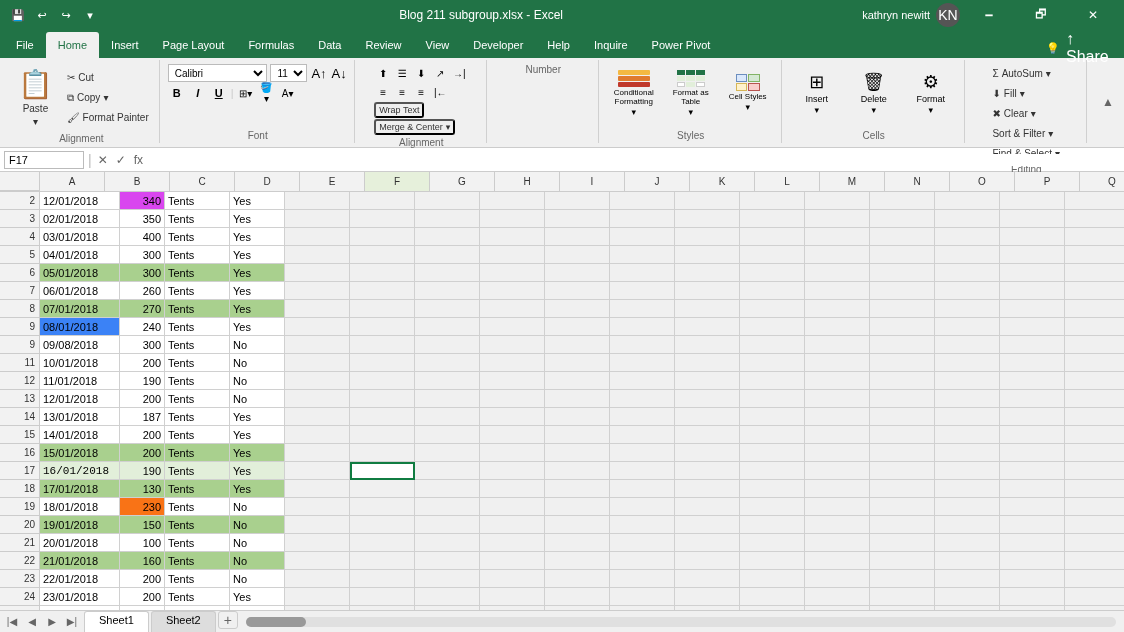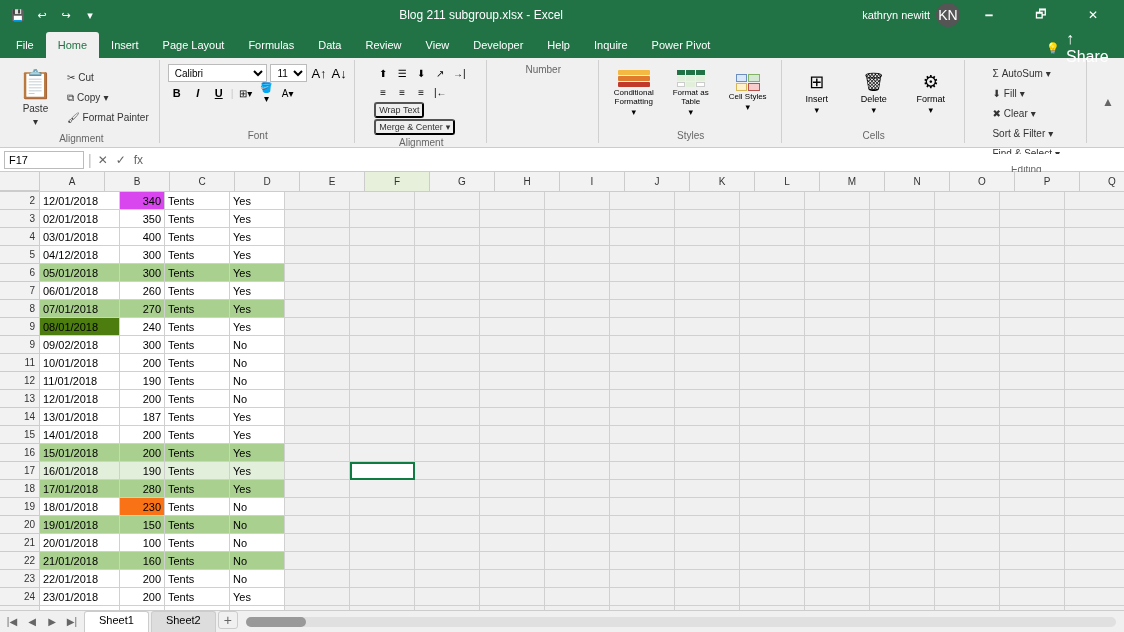--- a/index.html
+++ b/index.html
@@ -507,21 +507,21 @@
         <div class="cell" style="width: 65px; min-width: 65px; justify-content: flex-start;"></div>
         <div class="cell" style="width: 65px; min-width: 65px; justify-content: flex-start;"></div>
         <div class="cell" style="width: 65px; min-width: 65px; justify-content: flex-start;"></div>
         <div class="cell" style="width: 65px; min-width: 65px; justify-content: flex-start;"></div>
         <div class="cell" style="width: 65px; min-width: 65px; justify-content: flex-start;"></div>
         <div class="cell" style="width: 65px; min-width: 65px; justify-content: flex-start;"></div>
         <div class="cell" style="width: 65px; min-width: 65px; justify-content: flex-start;"></div>
       </div>
       <div class="grid-row">
         <div class="row-num">5</div>
-        <div class="cell" style="width: 80px; min-width: 80px; justify-content: flex-start; background: white;">04/12/2018</div>
+        <div class="cell" style="width: 80px; min-width: 80px; justify-content: flex-start; background: white;">04/01/2018</div>
         <div class="cell" style="width: 45px; min-width: 45px; justify-content: flex-end; background: white;">300</div>
         <div class="cell" style="width: 65px; min-width: 65px; justify-content: flex-start; background: white;">Tents</div>
         <div class="cell" style="width: 55px; min-width: 55px; justify-content: flex-start; background: white;">Yes</div>
         <div class="cell" style="width: 65px; min-width: 65px; justify-content: flex-start;"></div>
         <div class="cell" style="width: 65px; min-width: 65px; justify-content: flex-start;"></div>
         <div class="cell" style="width: 65px; min-width: 65px; justify-content: flex-start;"></div>
         <div class="cell" style="width: 65px; min-width: 65px; justify-content: flex-start;"></div>
         <div class="cell" style="width: 65px; min-width: 65px; justify-content: flex-start;"></div>
         <div class="cell" style="width: 65px; min-width: 65px; justify-content: flex-start;"></div>
         <div class="cell" style="width: 65px; min-width: 65px; justify-content: flex-start;"></div>
@@ -587,41 +587,41 @@
         <div class="cell" style="width: 65px; min-width: 65px; justify-content: flex-start;"></div>
         <div class="cell" style="width: 65px; min-width: 65px; justify-content: flex-start;"></div>
         <div class="cell" style="width: 65px; min-width: 65px; justify-content: flex-start;"></div>
         <div class="cell" style="width: 65px; min-width: 65px; justify-content: flex-start;"></div>
         <div class="cell" style="width: 65px; min-width: 65px; justify-content: flex-start;"></div>
         <div class="cell" style="width: 65px; min-width: 65px; justify-content: flex-start;"></div>
         <div class="cell" style="width: 65px; min-width: 65px; justify-content: flex-start;"></div>
       </div>
       <div class="grid-row">
         <div class="row-num">9</div>
-        <div class="cell" style="width: 80px; min-width: 80px; justify-content: flex-start; background: #4d7c0f;">08/01/2018</div>
+        <div class="cell" style="width: 80px; min-width: 80px; justify-content: flex-start; background: #3b82f6;">08/01/2018</div>
         <div class="cell" style="width: 45px; min-width: 45px; justify-content: flex-end; background: white;">240</div>
         <div class="cell" style="width: 65px; min-width: 65px; justify-content: flex-start; background: white;">Tents</div>
         <div class="cell" style="width: 55px; min-width: 55px; justify-content: flex-start; background: white;">Yes</div>
         <div class="cell" style="width: 65px; min-width: 65px; justify-content: flex-start;"></div>
         <div class="cell" style="width: 65px; min-width: 65px; justify-content: flex-start;"></div>
         <div class="cell" style="width: 65px; min-width: 65px; justify-content: flex-start;"></div>
         <div class="cell" style="width: 65px; min-width: 65px; justify-content: flex-start;"></div>
         <div class="cell" style="width: 65px; min-width: 65px; justify-content: flex-start;"></div>
         <div class="cell" style="width: 65px; min-width: 65px; justify-content: flex-start;"></div>
         <div class="cell" style="width: 65px; min-width: 65px; justify-content: flex-start;"></div>
         <div class="cell" style="width: 65px; min-width: 65px; justify-content: flex-start;"></div>
         <div class="cell" style="width: 65px; min-width: 65px; justify-content: flex-start;"></div>
         <div class="cell" style="width: 65px; min-width: 65px; justify-content: flex-start;"></div>
         <div class="cell" style="width: 65px; min-width: 65px; justify-content: flex-start;"></div>
         <div class="cell" style="width: 65px; min-width: 65px; justify-content: flex-start;"></div>
         <div class="cell" style="width: 65px; min-width: 65px; justify-content: flex-start;"></div>
       </div>
       <div class="grid-row">
         <div class="row-num">9</div>
-        <div class="cell" style="width: 80px; min-width: 80px; justify-content: flex-start; background: white;">09/02/2018</div>
+        <div class="cell" style="width: 80px; min-width: 80px; justify-content: flex-start; background: white;">09/08/2018</div>
         <div class="cell" style="width: 45px; min-width: 45px; justify-content: flex-end; background: white;">300</div>
         <div class="cell" style="width: 65px; min-width: 65px; justify-content: flex-start; background: white;">Tents</div>
         <div class="cell" style="width: 55px; min-width: 55px; justify-content: flex-start; background: white;">No</div>
         <div class="cell" style="width: 65px; min-width: 65px; justify-content: flex-start;"></div>
         <div class="cell" style="width: 65px; min-width: 65px; justify-content: flex-start;"></div>
         <div class="cell" style="width: 65px; min-width: 65px; justify-content: flex-start;"></div>
         <div class="cell" style="width: 65px; min-width: 65px; justify-content: flex-start;"></div>
         <div class="cell" style="width: 65px; min-width: 65px; justify-content: flex-start;"></div>
         <div class="cell" style="width: 65px; min-width: 65px; justify-content: flex-start;"></div>
         <div class="cell" style="width: 65px; min-width: 65px; justify-content: flex-start;"></div>
@@ -747,42 +747,42 @@
         <div class="cell" style="width: 65px; min-width: 65px; justify-content: flex-start;"></div>
         <div class="cell" style="width: 65px; min-width: 65px; justify-content: flex-start;"></div>
         <div class="cell" style="width: 65px; min-width: 65px; justify-content: flex-start;"></div>
         <div class="cell" style="width: 65px; min-width: 65px; justify-content: flex-start;"></div>
         <div class="cell" style="width: 65px; min-width: 65px; justify-content: flex-start;"></div>
         <div class="cell" style="width: 65px; min-width: 65px; justify-content: flex-start;"></div>
         <div class="cell" style="width: 65px; min-width: 65px; justify-content: flex-start;"></div>
       </div>
       <div class="grid-row">
         <div class="row-num">17</div>
-        <div class="cell" style="width: 80px; min-width: 80px; justify-content: flex-start; background: rgb(226, 239, 218);">16/01/2018</div>
+        <div class="cell" style="width: 80px; min-width: 80px; justify-content: flex-start; background: rgb(226, 239, 218); font-family: Liberation Mono, monospace;">16/01/2018</div>
         <div class="cell" style="width: 45px; min-width: 45px; justify-content: flex-end; background: rgb(226, 239, 218);">190</div>
         <div class="cell" style="width: 65px; min-width: 65px; justify-content: flex-start; background: rgb(226, 239, 218);">Tents</div>
         <div class="cell" style="width: 55px; min-width: 55px; justify-content: flex-start; background: rgb(226, 239, 218);">Yes</div>
         <div class="cell" style="width: 65px; min-width: 65px; justify-content: flex-start;"></div>
         <div class="cell" style="width: 65px; min-width: 65px; justify-content: flex-start; border: 2px solid rgb(16, 124, 65); background: white;"></div>
         <div class="cell" style="width: 65px; min-width: 65px; justify-content: flex-start;"></div>
         <div class="cell" style="width: 65px; min-width: 65px; justify-content: flex-start;"></div>
         <div class="cell" style="width: 65px; min-width: 65px; justify-content: flex-start;"></div>
         <div class="cell" style="width: 65px; min-width: 65px; justify-content: flex-start;"></div>
         <div class="cell" style="width: 65px; min-width: 65px; justify-content: flex-start;"></div>
         <div class="cell" style="width: 65px; min-width: 65px; justify-content: flex-start;"></div>
         <div class="cell" style="width: 65px; min-width: 65px; justify-content: flex-start;"></div>
         <div class="cell" style="width: 65px; min-width: 65px; justify-content: flex-start;"></div>
         <div class="cell" style="width: 65px; min-width: 65px; justify-content: flex-start;"></div>
         <div class="cell" style="width: 65px; min-width: 65px; justify-content: flex-start;"></div>
         <div class="cell" style="width: 65px; min-width: 65px; justify-content: flex-start;"></div>
       </div>
       <div class="grid-row">
         <div class="row-num">18</div>
         <div class="cell" style="width: 80px; min-width: 80px; justify-content: flex-start; background: rgb(169, 208, 142);">17/01/2018</div>
-        <div class="cell" style="width: 45px; min-width: 45px; justify-content: flex-end; background: rgb(169, 208, 142);">280</div>
+        <div class="cell" style="width: 45px; min-width: 45px; justify-content: flex-end; background: rgb(169, 208, 142);">130</div>
         <div class="cell" style="width: 65px; min-width: 65px; justify-content: flex-start; background: rgb(169, 208, 142);">Tents</div>
         <div class="cell" style="width: 55px; min-width: 55px; justify-content: flex-start; background: rgb(169, 208, 142);">Yes</div>
         <div class="cell" style="width: 65px; min-width: 65px; justify-content: flex-start;"></div>
         <div class="cell" style="width: 65px; min-width: 65px; justify-content: flex-start;"></div>
         <div class="cell" style="width: 65px; min-width: 65px; justify-content: flex-start;"></div>
         <div class="cell" style="width: 65px; min-width: 65px; justify-content: flex-start;"></div>
         <div class="cell" style="width: 65px; min-width: 65px; justify-content: flex-start;"></div>
         <div class="cell" style="width: 65px; min-width: 65px; justify-content: flex-start;"></div>
         <div class="cell" style="width: 65px; min-width: 65px; justify-content: flex-start;"></div>
         <div class="cell" style="width: 65px; min-width: 65px; justify-content: flex-start;"></div>

